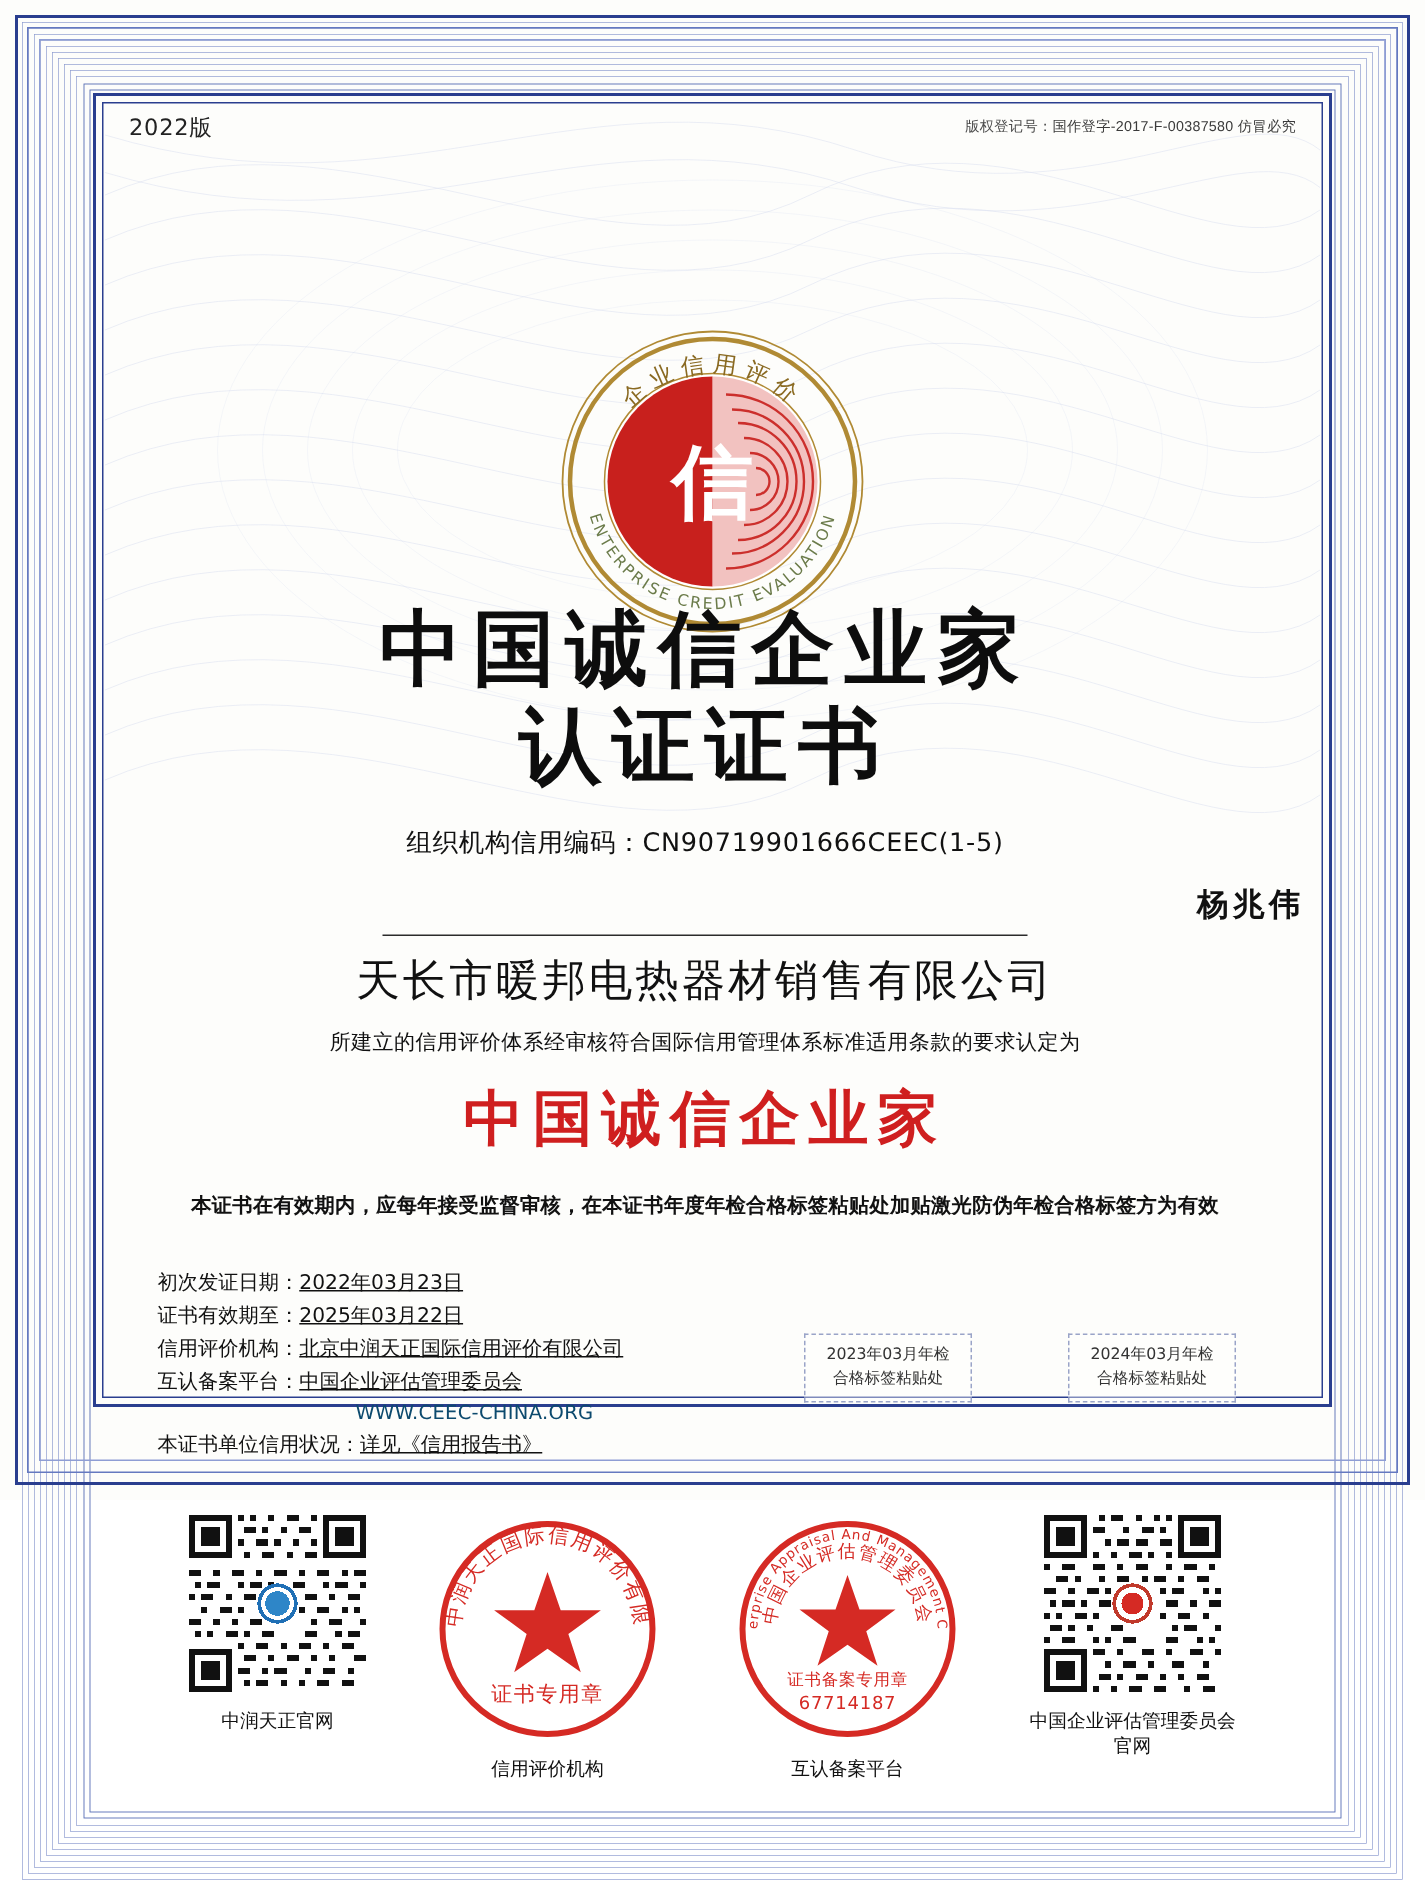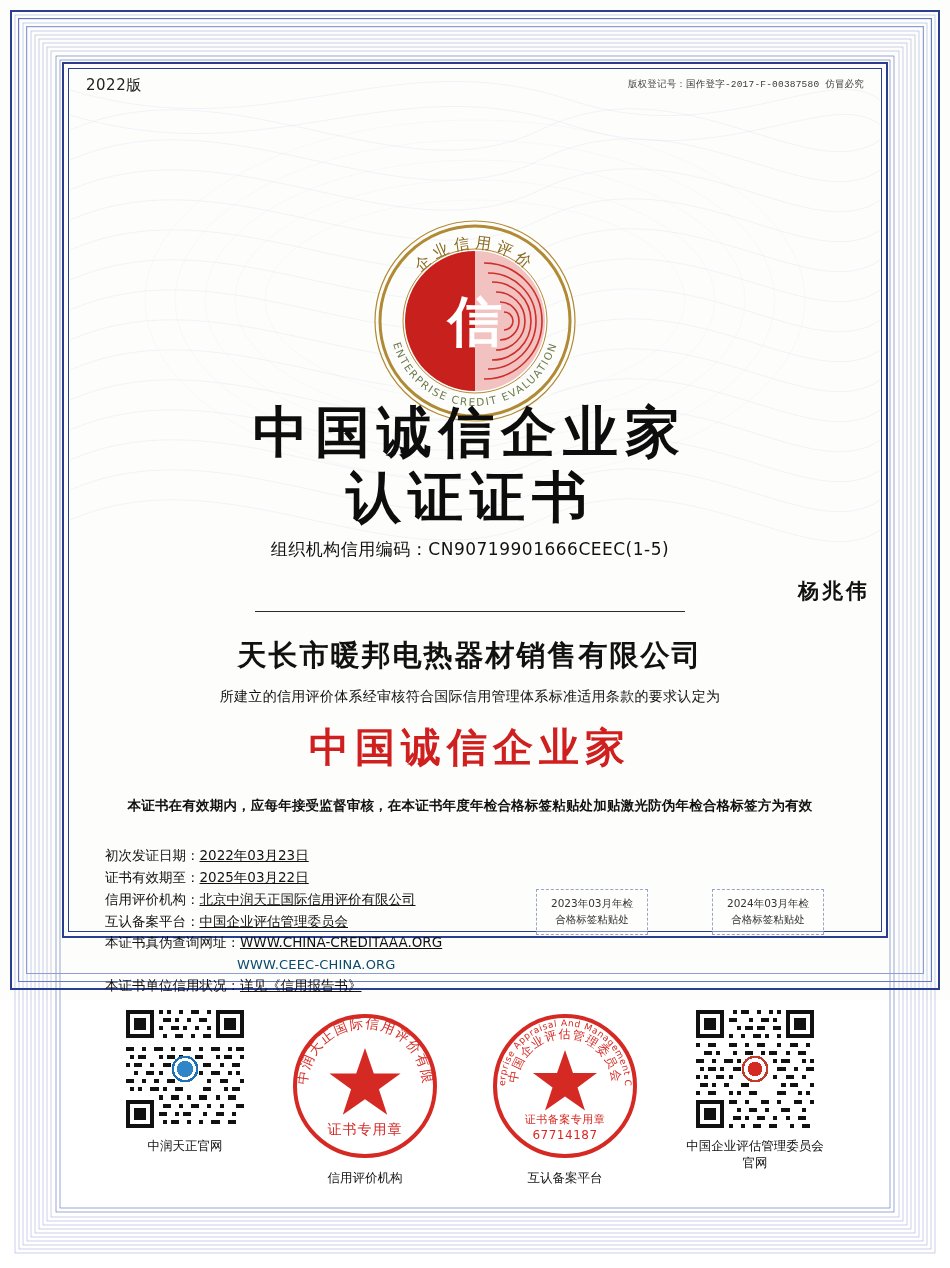--- a/index.html
+++ b/index.html
@@ -79,21 +79,21 @@
     font-family: "DejaVu Sans", sans-serif;
   }
   .copyright-line {
     position: absolute;
     right: 86px;
     top: 78px;
     font-size: 9.5px;
     color: #3a3a3a;
     letter-spacing: .2px;
     white-space: nowrap;
-    font-family: Liberation Mono, monospace;
+    font-family: Liberation Sans, sans-serif;
   }
   .copyright-line .cr-label { color: #4a4a4a; }
 
   
   .emblem {
     position: absolute;
     left: 50%;
     top: 218px;
     transform: translateX(-50%);
     width: 206px;
@@ -113,21 +113,21 @@
     font-size: 55px;
     font-weight: bold;
     color: #0d0d0d;
     letter-spacing: 7px;
     line-height: 1.18;
     margin: 0;
   }
   .main-title .l2 { display: block; }
 
   .org-code {
-    margin-top: 8px;
+    margin-top: 20px;
     font-size: 17px;
     color: #111;
     letter-spacing: .5px;
     font-family: "DejaVu Sans", sans-serif;
   }
 
   .person-name {
     margin-top: 16px;
     font-size: 21px;
     font-weight: bold;
@@ -136,23 +136,23 @@
     font-family: "DejaVu Sans", sans-serif;
     text-align: right;
   }
   .rule {
     width: 430px;
     height: 1px;
     background: #2b2b2b;
     margin: 6px auto 0 auto;
   }
   .company-name {
-    margin-top: 24px;
+    margin-top: 10px;
     font-size: 29px;
-    font-weight: bold;
+    font-weight: normal;
     color: #111;
     letter-spacing: 2px;
     font-family: "DejaVu Sans", sans-serif;
   }
   .address {
     margin-top: 12px;
     font-size: 15.5px;
     color: #111;
     letter-spacing: .6px;
     font-family: "DejaVu Sans", sans-serif;
@@ -383,23 +383,20 @@
       <span class="lbl">初次发证日期：</span><span class="val">2022年03月23日</span>
     </div>
     <div class="detail-row">
       <span class="lbl">证书有效期至：</span><span class="val">2025年03月22日</span>
     </div>
     <div class="detail-row">
       <span class="lbl">信用评价机构：</span><span class="val">北京中润天正国际信用评价有限公司</span>
     </div>
     <div class="detail-row">
       <span class="lbl">互认备案平台：</span><span class="val">中国企业评估管理委员会</span>
-    </div>
-    <div class="detail-row">
-      <span class="lbl">本证书真伪查询网址：</span><span class="val">WWW.CHINA-CREDITAAA.ORG</span>
     </div>
     <div class="url-line">WWW.CEEC-CHINA.ORG</div>
     <div class="detail-row">
       <span class="lbl">本证书单位信用状况：</span><span class="val">详见《信用报告书》</span>
     </div>
   </div>
 
   <div class="inspect-box" id="inspect-2023">
     <div>2023年03月年检</div>
     <div>合格标签粘贴处</div>

